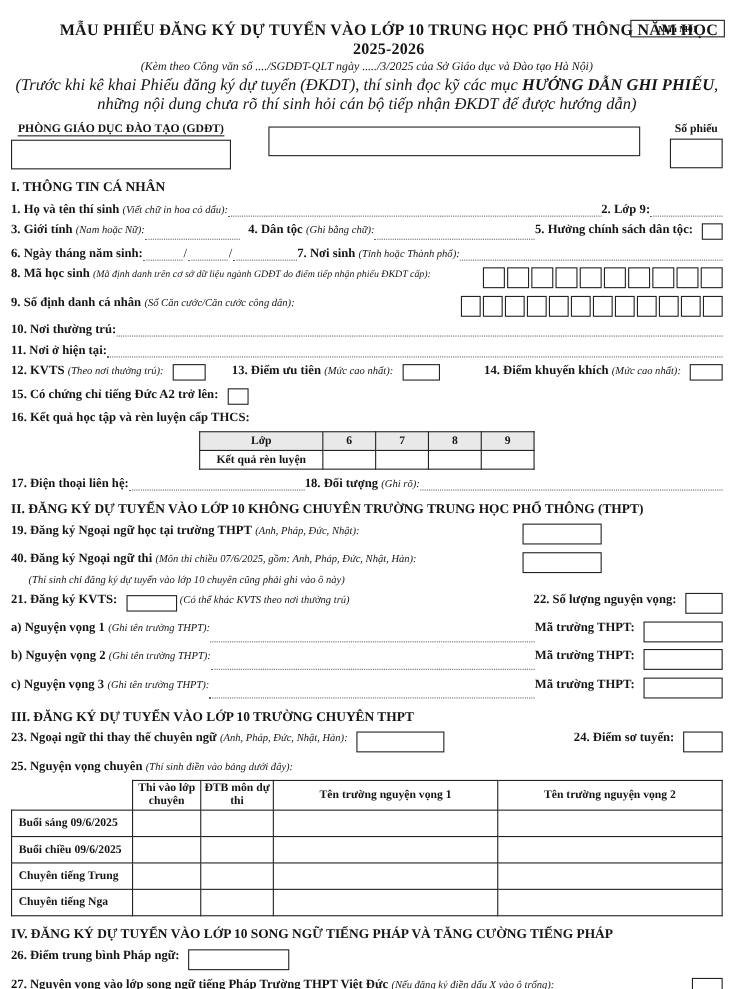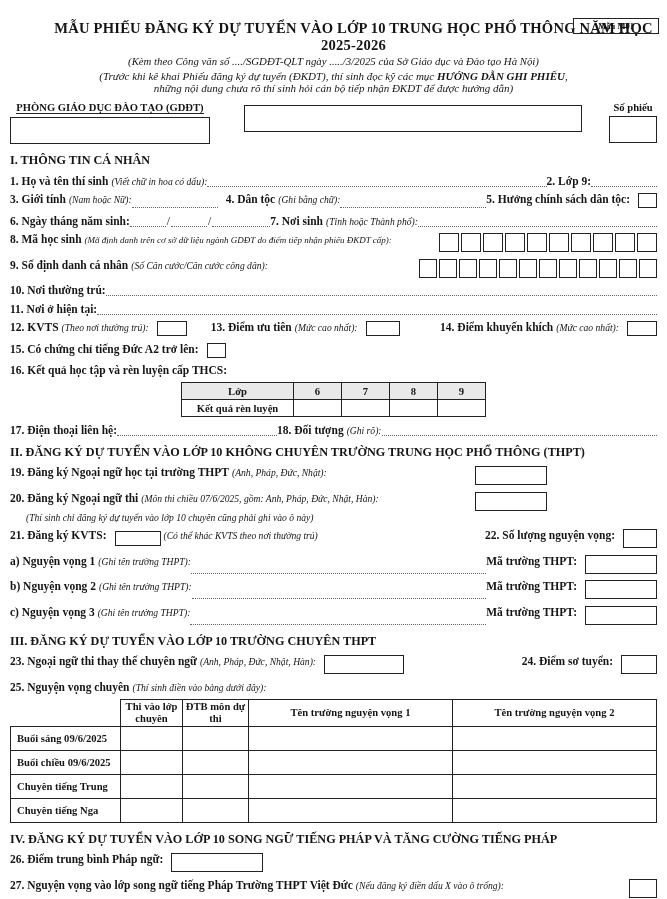--- a/index.html
+++ b/index.html
@@ -9,21 +9,21 @@
     font-family: "Liberation Serif", "DejaVu Serif", serif;
     font-size: 11.5px; color: #151515;
   }
   .page { width: 667px; height: 899px; padding: 3px 10px 0 10px; position: relative; overflow: hidden; }
 
   
   .tagbox { position: absolute; top: 18px; right: 8px; border: 1.5px solid #222;
             font-weight: bold; font-size: 8.5px; padding: 2px 24px; }
   .title { text-align: center; font-weight: bold; font-size: 14.6px; margin-top: 17px; letter-spacing: .2px; margin-left: 40px; }
   .subtitle { text-align: center; font-style: italic; font-size: 10.8px; margin-top: 1px; }
-  .note { text-align: center; font-style: italic; font-size: 11px; margin-top: 3px; }
+  .note { text-align: center; font-style: italic; font-size: 15px; margin-top: 3px; }
   .note b { font-style: italic; }
 
   
   .orgrow { display: flex; margin-top: 8px; align-items: flex-start; }
   .orgcol { display: flex; flex-direction: column; align-items: center; }
   .orglbl { font-weight: bold; font-size: 10.6px; border-bottom: 1px solid #222; white-space: nowrap; }
   .orgbox { border: 1.6px solid #222; height: 27px; margin-top: 3px; width: 100%; }
   .org-left { width: 200px; }
   .org-center { width: 338px; margin-left: 34px; }
   .org-right { width: 48px; margin-left: auto; }
@@ -229,21 +229,21 @@
   <div class="row">
     <span class="w465">
       <span class="lbl">19. Đăng ký Ngoại ngữ học tại trường THPT</span>
       <span class="hint">(Anh, Pháp, Đức, Nhật):</span>
     </span>
     <span class="box tall" style="width:72px;"></span>
   </div>
 
   <div class="row">
     <span class="w465">
-      <span class="lbl">20. Đăng ký Ngoại ngữ thi</span>
+      <span class="lbl">40. Đăng ký Ngoại ngữ thi</span>
       <span class="hint">(Môn thi chiều 07/6/2025, gồm: Anh, Pháp, Đức, Nhật, Hàn):</span>
     </span>
     <span class="box tall" style="width:72px;"></span>
   </div>
   <div class="subnote">(Thí sinh chỉ đăng ký dự tuyển vào lớp 10 chuyên cũng phải ghi vào ô này)</div>
 
   <div class="row">
     <span class="lbl">21. Đăng ký KVTS:</span>
     <span class="gap8"></span>
     <span class="box" style="width:46px;"></span>

